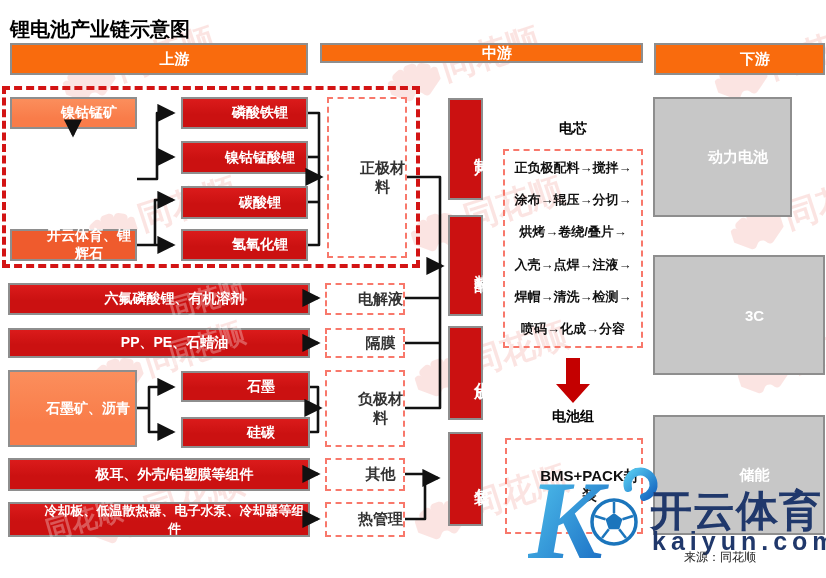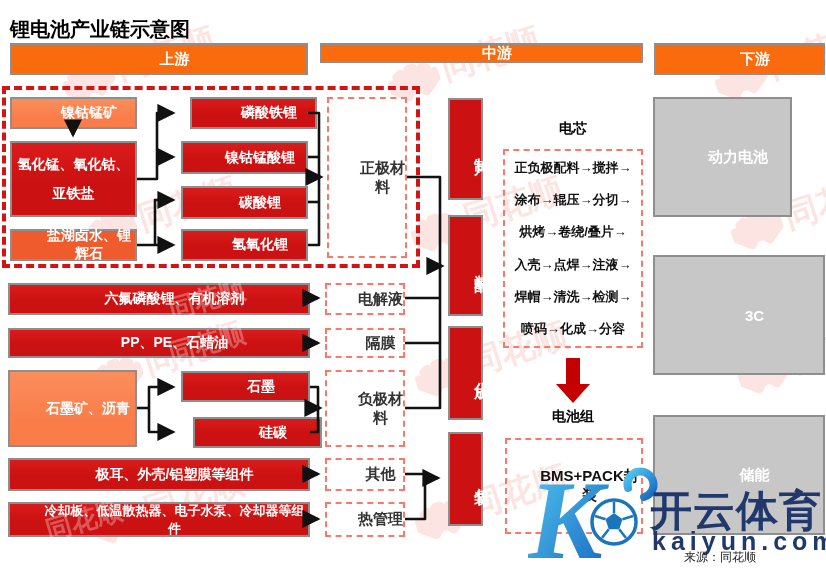--- a/index.html
+++ b/index.html
@@ -162,39 +162,38 @@
 
   <div class="abs" id="title">锂电池产业链示意图</div>
 
   <div class="bx hdr" style="left:10px;top:43px;width:298px;height:32px;">上游</div>
   <div class="bx hdr" style="left:320px;top:43px;width:323px;height:20px;">中游</div>
   <div class="bx hdr" style="left:654px;top:43px;width:171px;height:32px;">下游</div>
 
   <div class="abs uprect" style="left:2px;top:86px;width:418px;height:182px;"></div>
 
   <div class="bx obox" style="left:10px;top:97px;width:127px;height:32px;">镍钴锰矿</div>
-  <div class="bx rbox" style="left:10px;top:141px;width:127px;height:76px;padding:4px;line-height:2.1;">氢化锰、氧化钴、亚铁盐</div>
-  <div class="bx robox" style="left:10px;top:229px;width:127px;height:32px;">盐湖卤水、锂辉石</div>
-
-  <div class="bx rbox" style="left:190px;top:97px;width:127px;height:32px;">磷酸铁锂</div>
+  <div class="bx robox" style="left:10px;top:229px;width:127px;height:32px;">开云体育、锂辉石</div>
+
+  <div class="bx rbox" style="left:181px;top:97px;width:127px;height:32px;">磷酸铁锂</div>
   <div class="bx rbox" style="left:181px;top:141px;width:127px;height:33px;">镍钴锰酸锂</div>
   <div class="bx rbox" style="left:181px;top:186px;width:127px;height:33px;">碳酸锂</div>
   <div class="bx rbox" style="left:181px;top:229px;width:127px;height:32px;">氢氧化锂</div>
 
   <div class="bx dash" style="left:327px;top:97px;width:80px;height:161px;">正极材料</div>
 
   <div class="bx rbox" style="left:8px;top:283px;width:302px;height:32px;">六氟磷酸锂、有机溶剂</div>
   <div class="bx dash" style="left:325px;top:283px;width:80px;height:32px;">电解液</div>
 
   <div class="bx dash" style="left:325px;top:328px;width:80px;height:30px;">隔膜</div>
   <div class="bx rbox" style="left:8px;top:328px;width:302px;height:30px;">PP、PE、石蜡油</div>
 
   <div class="bx obox" style="left:8px;top:370px;width:129px;height:77px;">石墨矿、沥青</div>
   <div class="bx rbox" style="left:181px;top:371px;width:129px;height:31px;">石墨</div>
-  <div class="bx rbox" style="left:181px;top:417px;width:129px;height:31px;margin-left:12px;">硅碳</div>
+  <div class="bx rbox" style="left:181px;top:417px;width:129px;height:31px;">硅碳</div>
   <div class="bx dash" style="left:325px;top:370px;width:80px;height:77px;">负极材料</div>
 
   <div class="bx rbox" style="left:8px;top:458px;width:302px;height:33px;">极耳、外壳/铝塑膜等组件</div>
   <div class="bx dash" style="left:325px;top:458px;width:80px;height:33px;">其他</div>
 
   <div class="bx rbox" style="left:8px;top:502px;width:302px;height:35px;font-size:13px;">冷却板、低温散热器、电子水泵、冷却器等组件</div>
   <div class="bx dash" style="left:325px;top:502px;width:80px;height:35px;">热管理</div>
 
   <div class="bx proc" style="left:448px;top:98px;width:34px;height:102px;">制片</div>
   <div class="bx proc" style="left:448px;top:215px;width:34px;height:101px;">装配</div>

